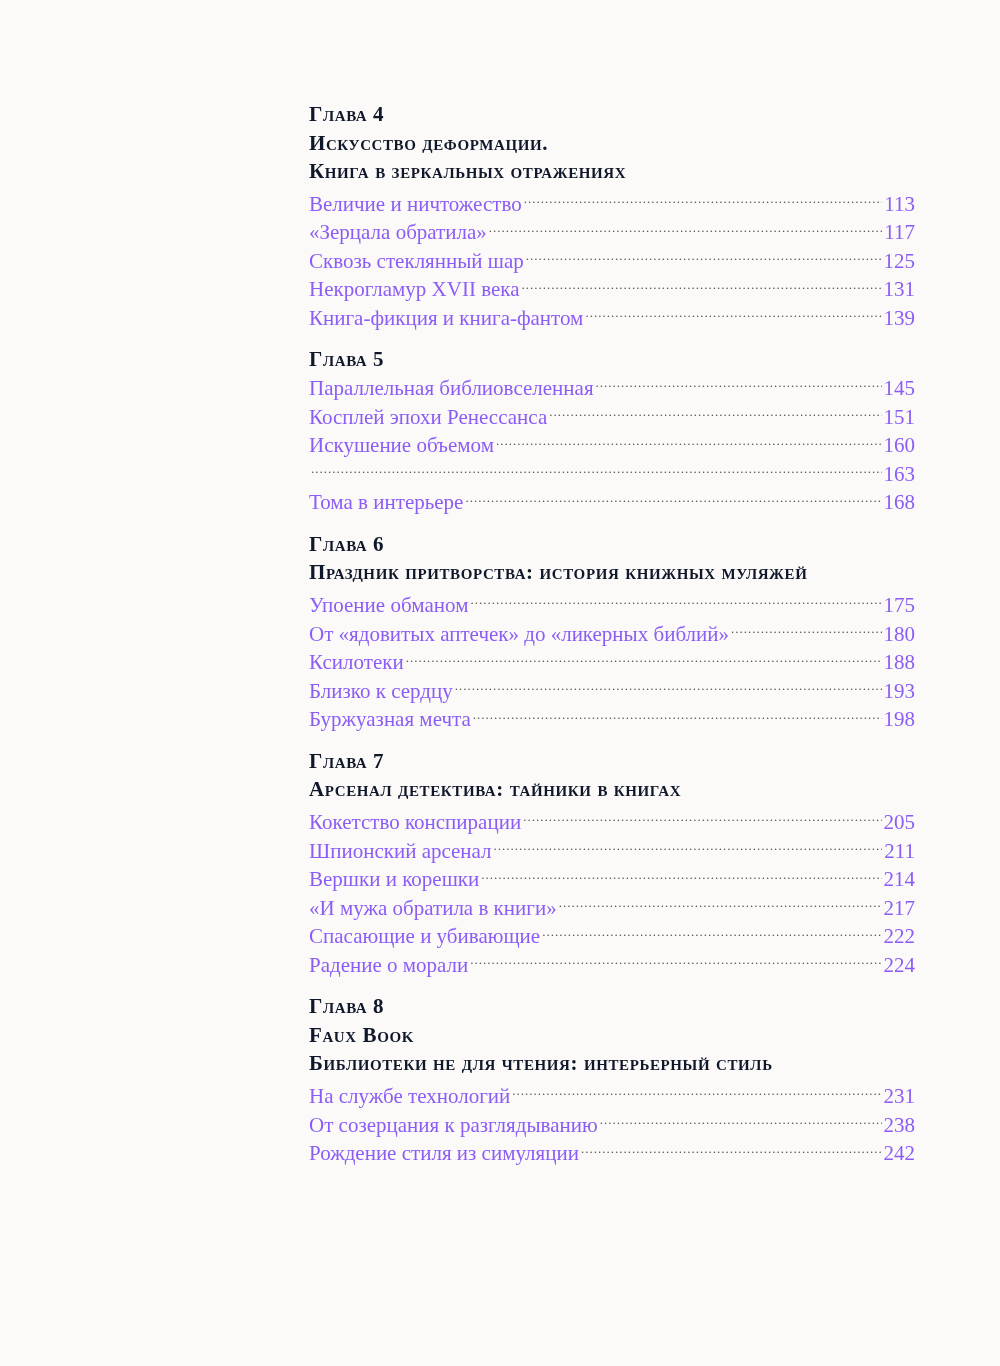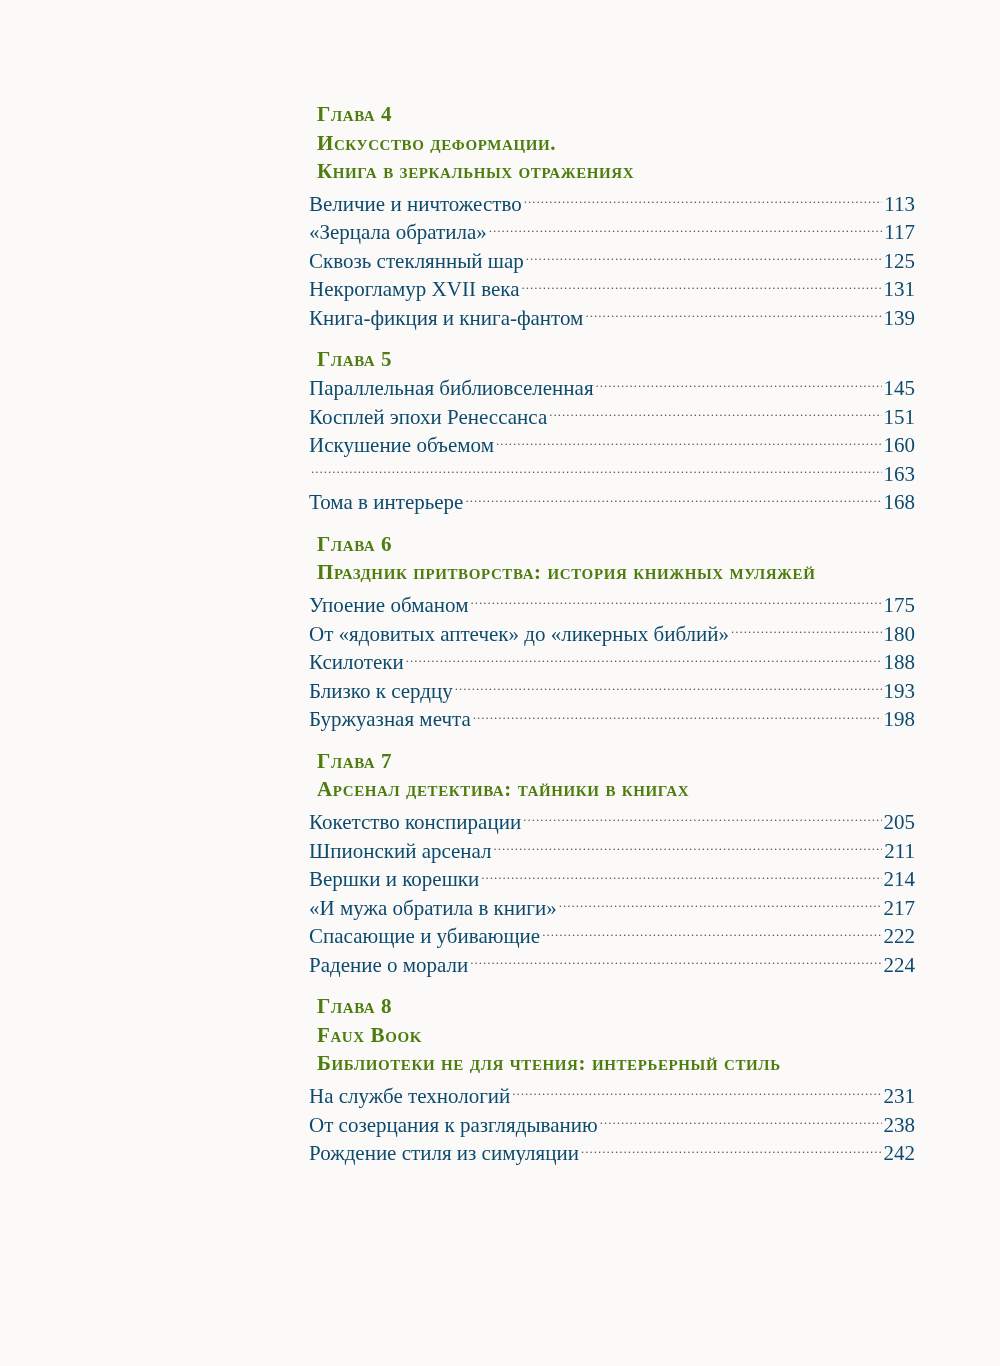--- a/index.html
+++ b/index.html
@@ -12,34 +12,33 @@
       font-family: "Liberation Serif", "DejaVu Serif", serif;
     }
     .page {
       position: absolute;
       left: 309px;
       top: 100px;
       width: 606px;
     }
     .chapter { margin: 0; }
     .chapter-label, .chapter-title-line {
-      color: #4d7c0f;
+      color: #0f172a;
       font-variant: small-caps;
       font-size: 21px;
       letter-spacing: 0.6px;
       line-height: 28.5px;
       font-weight: bold;
-      margin-left: 8px;
     }
     .chapter-title { margin-bottom: 4px; }
     .entries { margin: 0; padding: 0; list-style: none; }
     .entry {
       display: flex;
       align-items: baseline;
-      color: #0c4a6e;
+      color: #8b5cf6;
       font-size: 21px;
       line-height: 28.6px;
       white-space: nowrap;
     }
     .entry .title { flex: 0 0 auto; }
     .entry .leader {
       flex: 1 1 auto;
       overflow: hidden;
       margin: 0 2px;
       position: relative;

